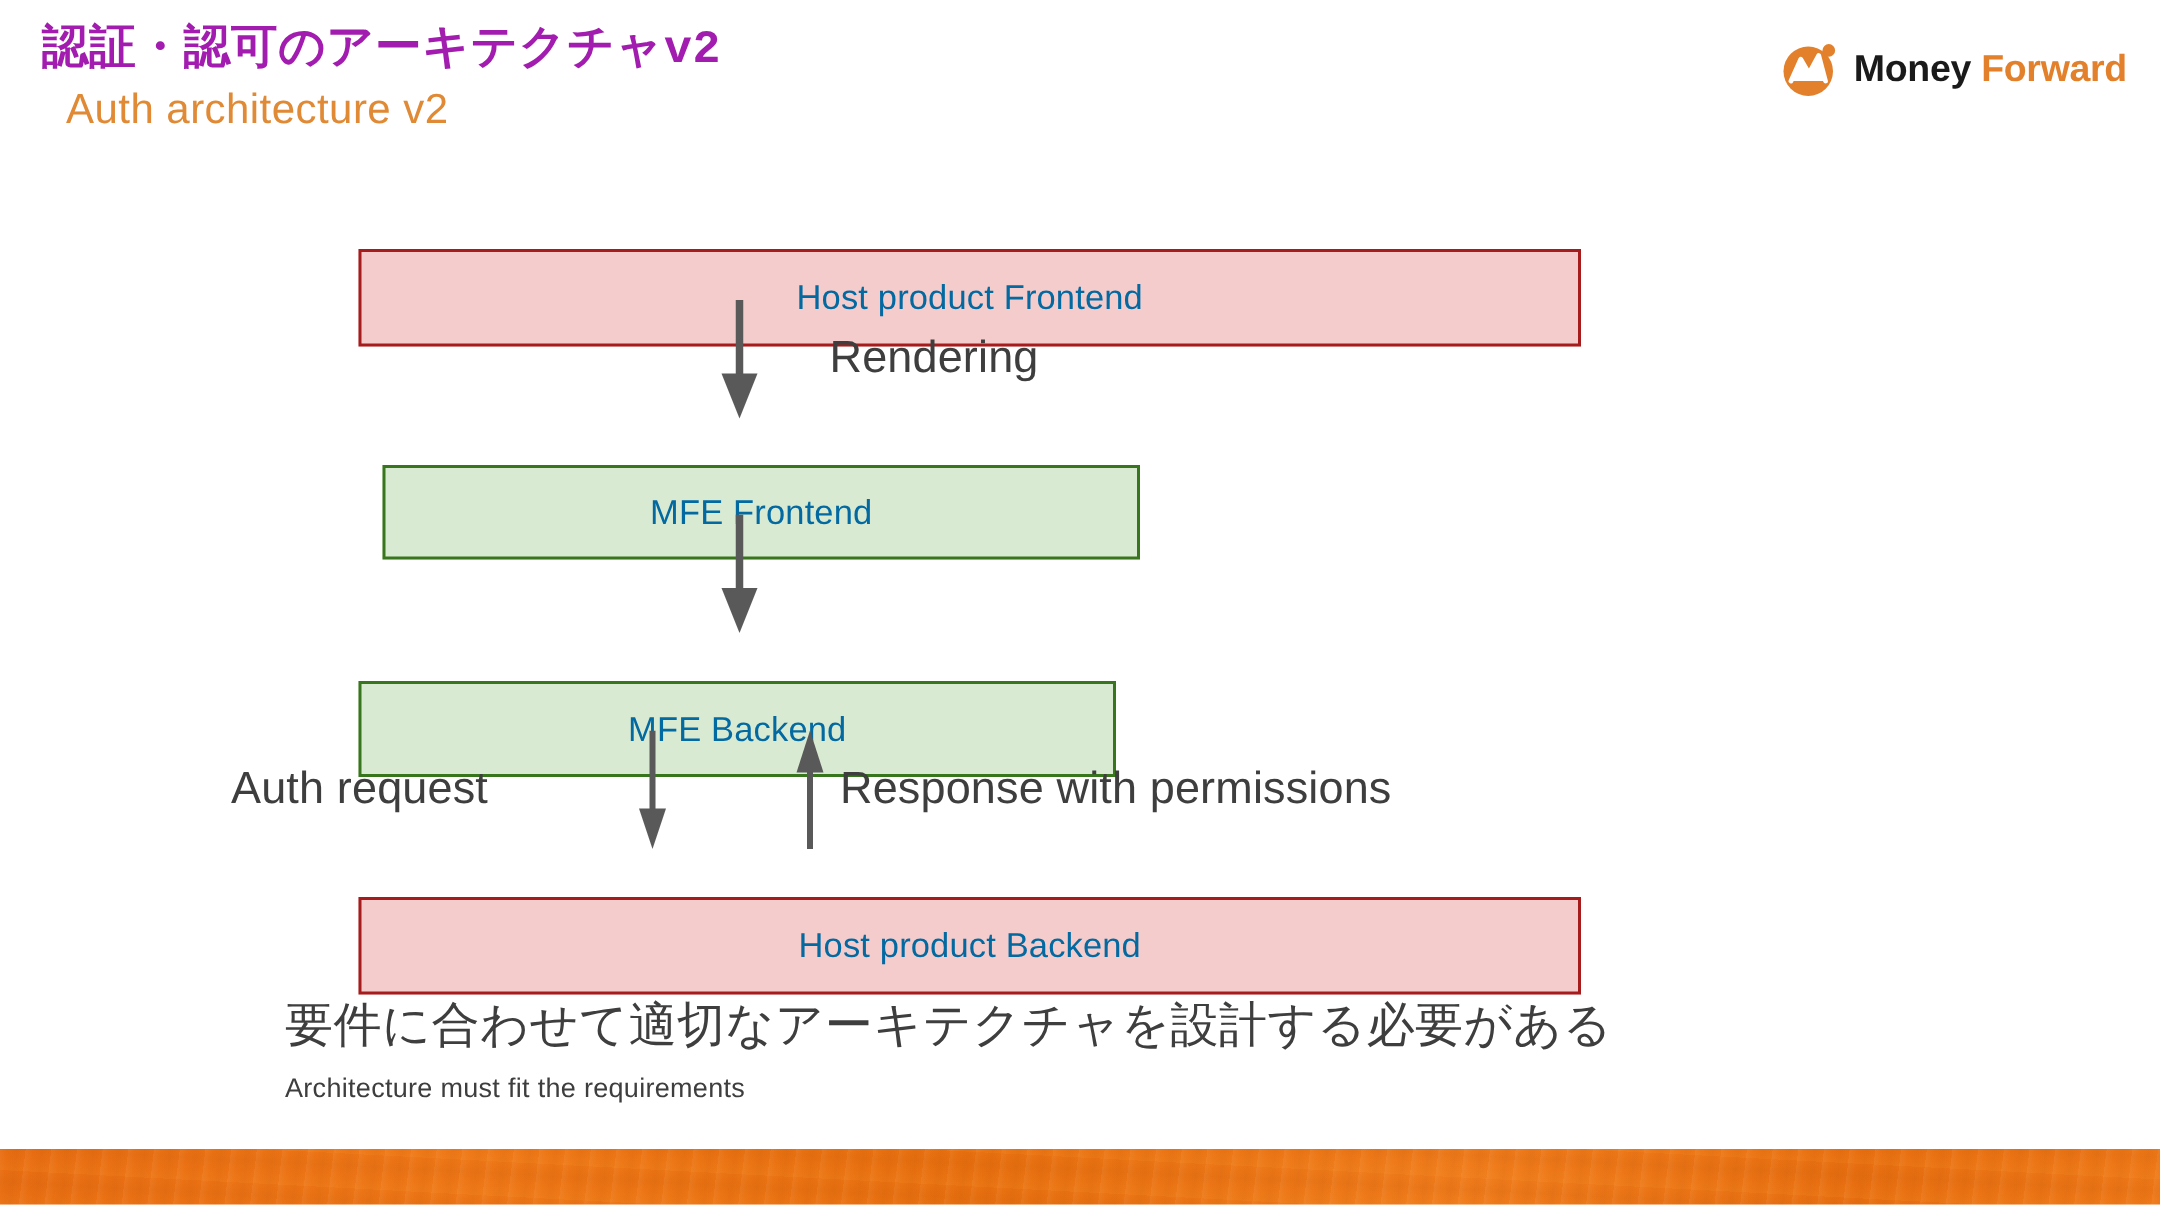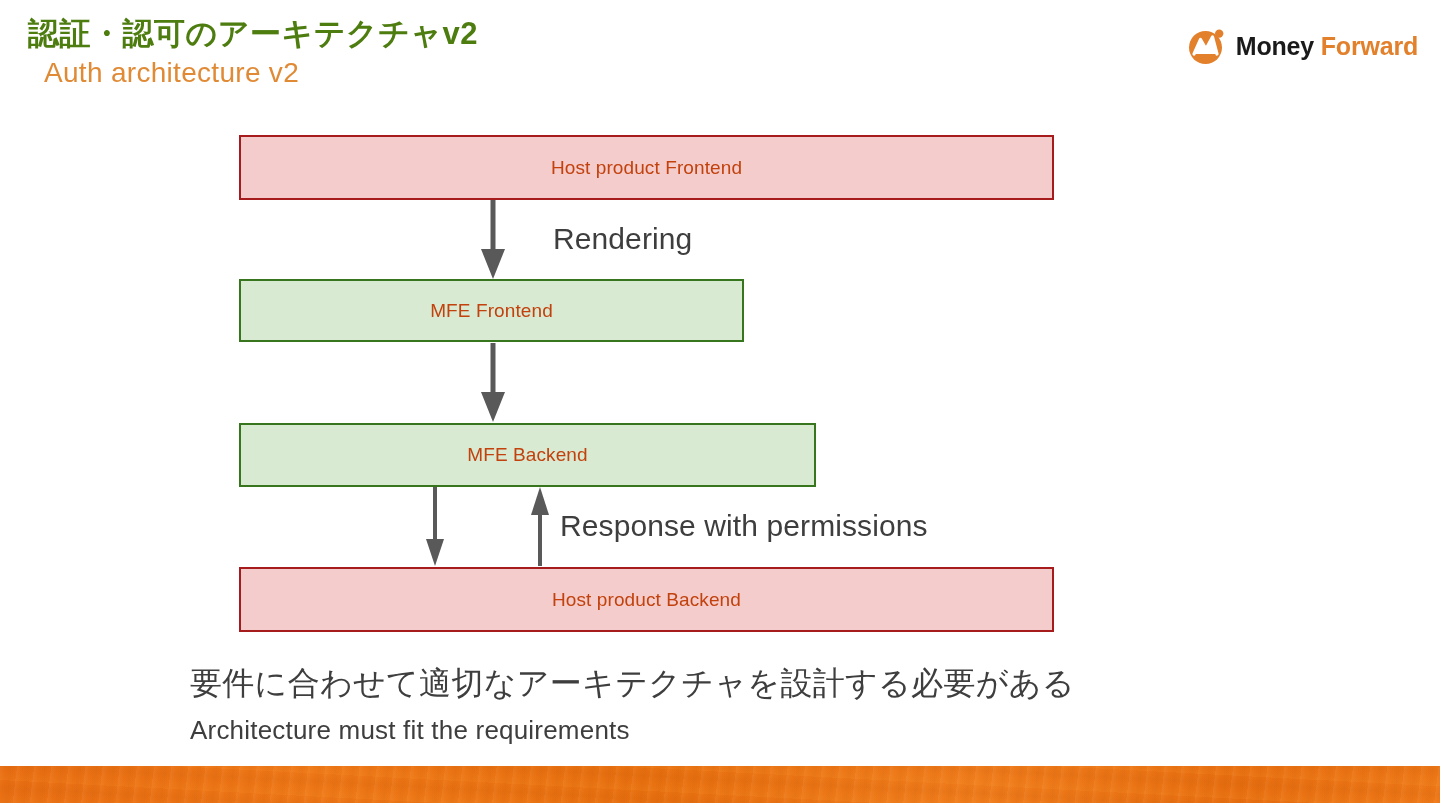--- a/index.html
+++ b/index.html
@@ -22,23 +22,24 @@
   
   .title-block {
     position: absolute;
     left: 28px;
     top: 18px;
     line-height: 1.0;
   }
   .title-ja {
     font-size: 31px;
     font-weight: bold;
-    color: #4d7c0f;
+    color: #a21caf;
     letter-spacing: 0.5px;
     white-space: nowrap;
+    font-family: Liberation Mono, monospace;
   }
   .title-en {
     font-size: 28px;
     font-weight: normal;
     color: #E08A36;
     letter-spacing: 0.3px;
     margin-top: 10px;
     white-space: nowrap;
     margin-left: 16px;
   }
@@ -67,24 +68,25 @@
   .logo-text .t1 { color: #1A1A1A; }
   .logo-text .t2 { color: #E2802C; }
 
   
   .node {
     position: absolute;
     box-sizing: border-box;
     display: flex;
     align-items: center;
     justify-content: center;
-    font-size: 19px;
-    color: #c2410c;
+    font-size: 23px;
+    color: #0369a1;
     letter-spacing: 0.1px;
     white-space: nowrap;
+    margin-top: 31px;
   }
   .node.red {
     background: #F4CCCC;
     border: 2px solid #A61C1C;
   }
   .node.green {
     background: #D9EAD3;
     border: 2px solid #38761D;
   }
 
@@ -108,21 +110,21 @@
     color: #3E3E3E;
     white-space: nowrap;
   }
   .note-ja {
     top: 662px;
     font-size: 32px;
     letter-spacing: 0.3px;
   }
   .note-en {
     top: 715px;
-    font-size: 26px;
+    font-size: 18px;
     letter-spacing: 0.2px;
   }
 
   
   .band {
     position: absolute;
     left: 0;
     right: 0;
     top: 766px;
     height: 37px;
@@ -169,41 +171,42 @@
   </div>
 
   <span class="arrow" style="left:478px; top:200px;">
     <svg width="30" height="80" viewBox="0 0 30 80" aria-hidden="true">
       <line x1="15" y1="0" x2="15" y2="56" stroke="#595959" stroke-width="5"></line>
       <polygon points="15,79 3,49 27,49" fill="#595959"></polygon>
     </svg>
   </span>
   <div class="edge-label" style="left:553px; top:222px;">Rendering</div>
 
-  <div class="node green" style="left:239px; top:279px; width:505px; height:63px;">
+  <div class="node green" style="left:255px; top:279px; width:505px; height:63px;">
     <span>MFE Frontend</span>
   </div>
 
   <span class="arrow" style="left:478px; top:343px;">
     <svg width="30" height="80" viewBox="0 0 30 80" aria-hidden="true">
       <line x1="15" y1="0" x2="15" y2="56" stroke="#595959" stroke-width="5"></line>
       <polygon points="15,79 3,49 27,49" fill="#595959"></polygon>
     </svg>
   </span>
 
-  <div class="node green" style="left:239px; top:423px; width:577px; height:64px;">
+  <div class="node green" style="left:239px; top:423px; width:505px; height:64px;">
     <span>MFE Backend</span>
   </div>
 
   <span class="arrow" style="left:422px; top:487px;">
     <svg width="26" height="80" viewBox="0 0 26 80" aria-hidden="true">
       <line x1="13" y1="0" x2="13" y2="58" stroke="#595959" stroke-width="4"></line>
       <polygon points="13,79 4,52 22,52" fill="#595959"></polygon>
     </svg>
   </span>
+  <div class="edge-label" style="left:154px; top:509px;">Auth request</div>
 
   <span class="arrow" style="left:527px; top:487px;">
     <svg width="26" height="80" viewBox="0 0 26 80" aria-hidden="true">
       <line x1="13" y1="79" x2="13" y2="22" stroke="#595959" stroke-width="4"></line>
       <polygon points="13,0 4,28 22,28" fill="#595959"></polygon>
     </svg>
   </span>
   <div class="edge-label" style="left:560px; top:509px;">Response with permissions</div>
 
   <div class="node red" style="left:239px; top:567px; width:815px; height:65px;">

